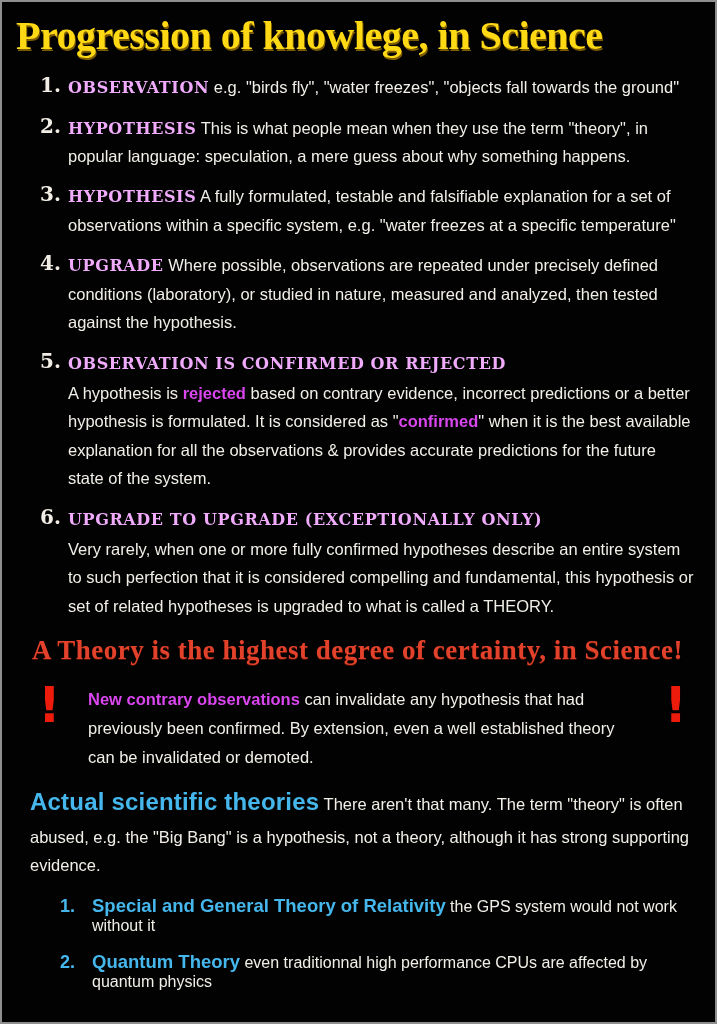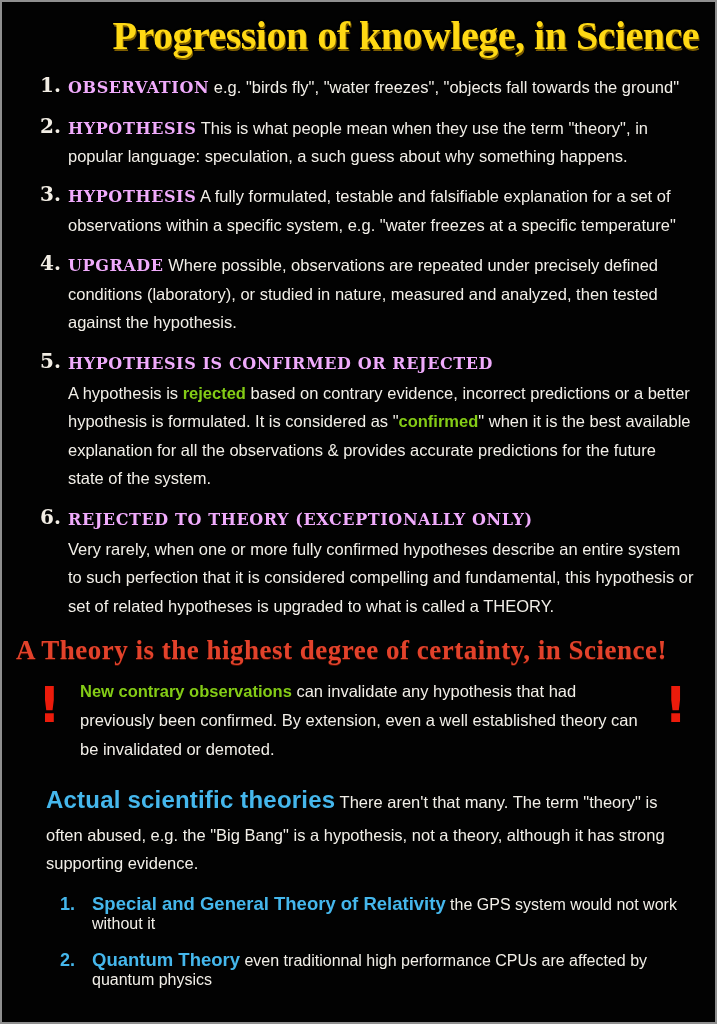--- a/index.html
+++ b/index.html
@@ -13,21 +13,21 @@
     background: #020202;
   }
   .poster { padding: 4px 16px 0 14px; }
 
   
   .title {
     font-family: "Liberation Serif", serif;
     font-weight: bold;
     font-size: 40px;
     letter-spacing: -0.5px;
-    text-align: right;
+    text-align: left;
     color: #ffd914;
     text-shadow: 1px 2px 0 #7d5d00, 0 0 2px #000;
     margin: 6px 0 14px 0;
   }
 
   
   .steps { margin-left: 24px; margin-right: 4px; }
   .step { position: relative; padding-left: 28px; margin-bottom: 12px; }
   .step-num {
     position: absolute; left: 0; top: 0;
@@ -35,49 +35,49 @@
     font-weight: bold; font-size: 20px; color: #f2ede4;
   }
   .step-heading {
     font-family: "DejaVu Serif", serif;
     font-weight: bold; font-size: 16px;
     letter-spacing: 0.6px; color: #f0abfc;
   }
   .step p { margin: 0; font-size: 16.5px; line-height: 1.72; }
   .step .body-text { color: #f2efe8; }
   .step-body { margin-top: 2px !important; }
-  b.inline-bold { font-weight: bold; color: #84cc16; }
+  b.inline-bold { font-weight: bold; color: #d946ef; }
 
   
   .theory-banner {
     font-family: "Liberation Serif", serif;
     font-weight: bold; font-size: 27px;
     letter-spacing: 0.5px;
-    text-align: left;
+    text-align: center;
     color: #e2422b;
     text-shadow: 0 1px 0 #4e0e00;
     margin: 15px 0 9px 0;
     white-space: nowrap;
   }
 
   
   .warning { position: relative; padding: 2px 58px 0 64px; margin-bottom: 8px; }
-  .warning p { margin: 0; font-size: 16.5px; line-height: 1.75; }
+  .warning p { margin: 8px; font-size: 16.5px; line-height: 1.75; }
   .bang {
     position: absolute; top: 0;
     font-family: "DejaVu Sans", sans-serif;
     font-weight: bold; font-size: 50px; line-height: 1.2;
     color: #ec1b0b;
   }
   .bang-left { left: 22px; }
   .bang-right { right: 12px; }
 
   
   .theories { margin: 10px 2px 0 14px; }
-  .theories p { margin: 16px; font-size: 16.5px; line-height: 1.7; }
+  .theories p { margin: 0; font-size: 16.5px; line-height: 1.7; }
   .theories-heading {
     font-weight: bold; font-size: 24px;
     color: #45b7ec; letter-spacing: 0.2px;
   }
   .theory-list { margin: 16px 0 0 30px; }
   .theory-item { position: relative; padding-left: 32px; margin-bottom: 16px; }
   .theory-num {
     position: absolute; left: 0; top: 1px;
     color: #45b7ec; font-weight: bold; font-size: 18px;
   }
@@ -95,44 +95,44 @@
 
     <div class="step">
       <span class="step-num">1.</span>
       <p><span class="step-heading">OBSERVATION</span>
         <span class="body-text">e.g. "birds fly", "water freezes", "objects fall towards the ground"</span></p>
     </div>
 
     <div class="step">
       <span class="step-num">2.</span>
       <p><span class="step-heading">HYPOTHESIS</span>
-        <span class="body-text">This is what people mean when they use the term "theory", in popular language: speculation, a such guess about why something happens.</span></p>
+        <span class="body-text">This is what people mean when they use the term "theory", in popular language: speculation, a mere guess about why something happens.</span></p>
     </div>
 
     <div class="step">
       <span class="step-num">3.</span>
       <p><span class="step-heading">HYPOTHESIS</span>
         <span class="body-text">A fully formulated, testable and falsifiable explanation for a set of observations within a specific system, e.g. "water freezes at a specific temperature"</span></p>
     </div>
 
     <div class="step">
       <span class="step-num">4.</span>
       <p><span class="step-heading">UPGRADE</span>
         <span class="body-text">Where possible, observations are repeated under precisely defined conditions (laboratory), or studied in nature, measured and analyzed, then tested against the hypothesis.</span></p>
     </div>
 
     <div class="step">
       <span class="step-num">5.</span>
-      <p><span class="step-heading">HYPOTHESIS IS CONFIRMED OR REJECTED</span></p>
+      <p><span class="step-heading">OBSERVATION IS CONFIRMED OR REJECTED</span></p>
       <p class="step-body"><span class="body-text">A hypothesis is </span><b class="inline-bold">rejected</b><span class="body-text"> based on contrary evidence, incorrect predictions or a better hypothesis is formulated. It is considered as "</span><b class="inline-bold">confirmed</b><span class="body-text">" when it is the best available explanation for all the observations &amp; provides accurate predictions for the future state of the system.</span></p>
     </div>
 
     <div class="step">
       <span class="step-num">6.</span>
-      <p><span class="step-heading">REJECTED TO THEORY (EXCEPTIONALLY ONLY)</span></p>
+      <p><span class="step-heading">UPGRADE TO UPGRADE (EXCEPTIONALLY ONLY)</span></p>
       <p class="step-body"><span class="body-text">Very rarely, when one or more fully confirmed hypotheses describe an entire system to such perfection that it is considered compelling and fundamental, this hypothesis or set of related hypotheses is upgraded to what is called a THEORY.</span></p>
     </div>
 
   </div>
 
   <div class="theory-banner">A Theory is the highest degree of certainty, in Science!</div>
 
   <div class="warning">
     <span class="bang bang-left">!</span>
     <span class="bang bang-right">!</span>

